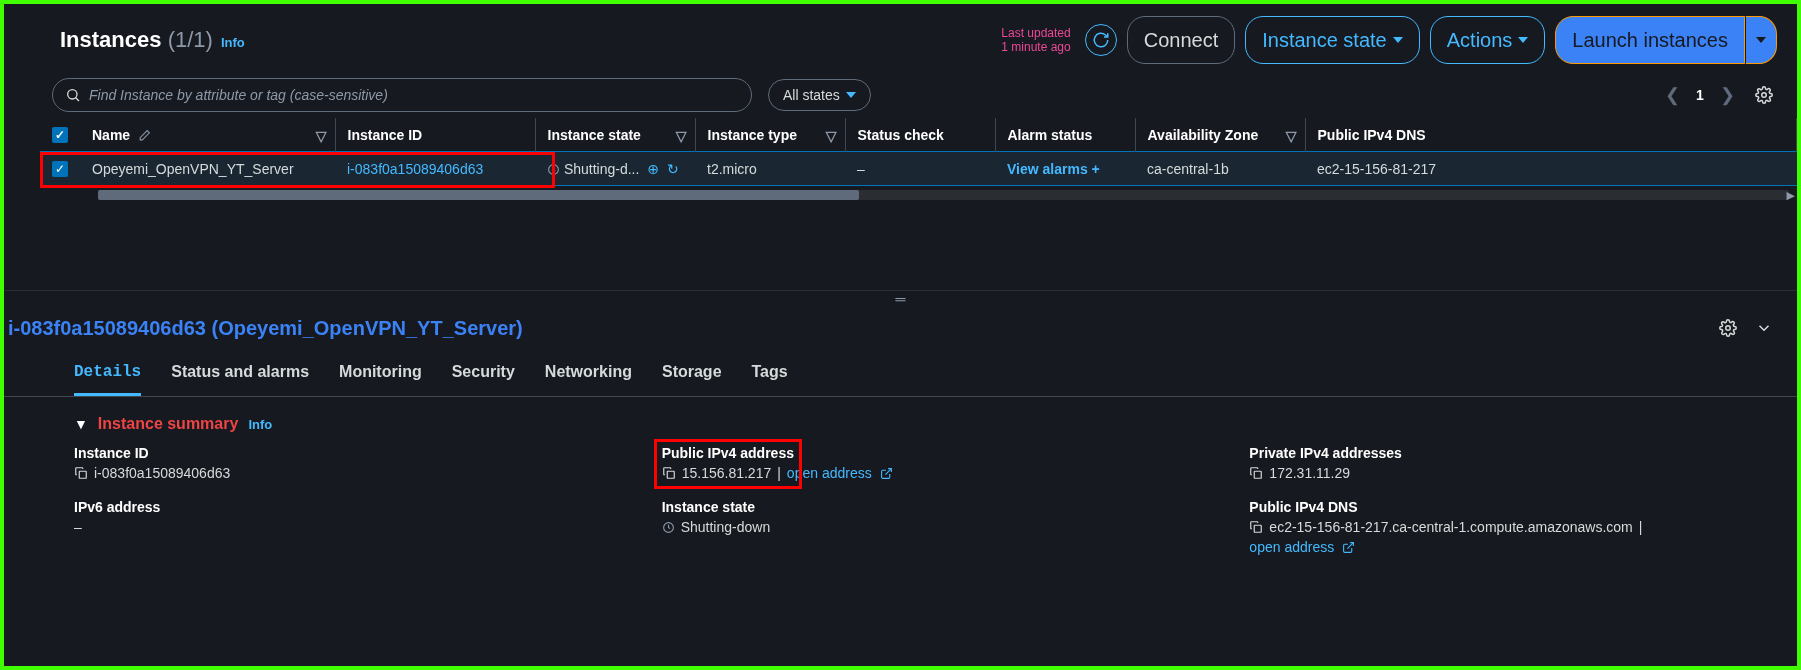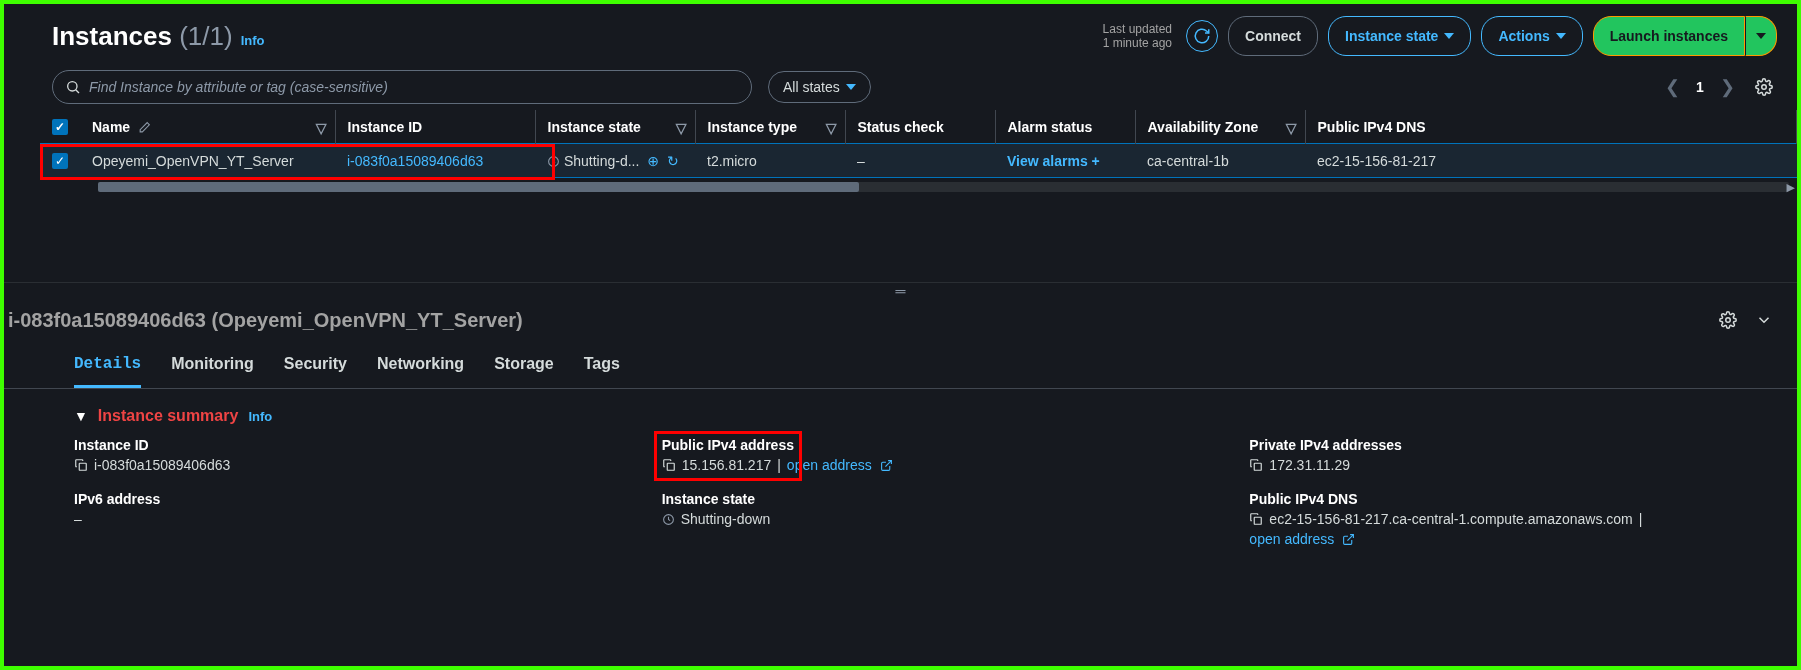--- a/index.html
+++ b/index.html
@@ -27,52 +27,53 @@
       align-items: center;
       padding: 12px 20px 8px 48px;
       gap: 10px;
     }
     .title {
       display: flex;
       align-items: baseline;
       gap: 8px;
     }
     .title h1 {
-      font-size: 26px;
+      font-size: 22px;
       font-weight: 700;
       color: #fff;
+      margin-left: 8px;
     }
     .title .count { font-weight: 400; color: #8d99a8;}
     .info-link { color: #44b9ff; font-size: 13px; font-weight: 700;}
     .spacer { flex: 1; }
-    .last-updated { text-align: right; font-size: 12px; color: #a3a3a3; line-height: 1.2; margin-right:4px;}
+    .last-updated { text-align: right; font-size: 12px; color: #ec4899; line-height: 1.2; margin-right:4px;}
     .icon-btn {
       width: 32px; height: 32px;
       border: 1px solid #44b9ff;
       border-radius: 18px;
       display: inline-flex; align-items:center; justify-content:center;
       color:#44b9ff;
       cursor:pointer;
     }
     .btn {
-      height: 40px;
+      height: 48px;
       padding: 0 16px;
       border-radius: 18px;
       display: inline-flex;
       align-items: center;
       gap: 6px;
-      font-size: 14px;
-      font-weight: 700;
+      font-size: 20px;
+      font-weight: 400;
       cursor: pointer;
       border: 1px solid #5f6b7a;
       color: #d5dbdb;
       background: transparent;
     }
     .btn-primary-outline { border-color:#44b9ff; color:#44b9ff;}
-    .btn-orange { background:#22c55e; border-color:#ff9900; color:#16191f; }
+    .btn-orange { background:#3b82f6; border-color:#ff9900; color:#16191f; }
     .launch-group { display:flex; }
     .launch-group .btn-orange:first-child { border-top-right-radius:0; border-bottom-right-radius:0;}
     .launch-group .btn-orange.caret { border-top-left-radius:0; border-bottom-left-radius:0; padding:0 10px; border-left:1px solid #16191f;}
     .caret-down { width:0;height:0;border-left:5px solid transparent;border-right:5px solid transparent;border-top:6px solid currentColor; display:inline-block;}
 
     
     .toolbar {
       display:flex;
       align-items:center;
       padding: 6px 20px 6px 48px;
@@ -140,21 +141,21 @@
       height:10px; background:#2a2e33; margin:4px 8px 0 58px;
       position:relative; border-radius:2px;
     }
     .hscroll .thumb { position:absolute; left:0; top:0; height:100%; width:45%; background:#5f6b7a; border-radius:2px;}
     .hscroll .arrow-r { position:absolute; right:-6px; top:-1px; color:#8d99a8; font-size:11px;}
 
     
     .detail { border-top: 1px solid #2a2e33; margin-top: 90px; flex:1; display:flex; flex-direction:column;}
     .drag-handle { text-align:center; color:#8d99a8; height:16px; font-size:14px;}
     .detail-header { display:flex; align-items:center; padding:8px 20px 4px 4px; gap:10px;}
-    .detail-title { font-size:20px; font-weight:700; color:#a3a3a3;}
+    .detail-title { font-size:20px; font-weight:700; color:#3b82f6;}
     .tabs { display:flex; gap:30px; padding:10px 0 0 70px; border-bottom:1px solid #414750;}
     .tab { padding:8px 0 12px 0; font-weight:700; color:#d5dbdb; font-size:16px; cursor:pointer;}
     .tab.active { color:#44b9ff; border-bottom:3px solid #44b9ff;font-family:Liberation Mono, monospace;}
     .section { padding: 18px 0 0 70px;}
     .section-head { display:flex; align-items:center; gap:10px; margin-bottom:12px;}
     .section-head .tri { color:#fff;}
     .section-head h3{ font-size:16px; font-weight:700; color:#ef4444;}
     .cols { display:flex; gap:40px;}
     .col { flex:1;}
     .field { margin-bottom:18px;}
@@ -310,20 +311,21 @@
             </svg>
       </span>
       <span class="gear">
         <svg width="18" height="18" viewBox="0 0 24 24" fill="none" stroke="currentColor" stroke-width="2">
               <path d="m6 9 6 6 6-6"></path>
             </svg>
       </span>
     </div>
     <div class="tabs">
       <div class="tab active">Details</div>
+      <div class="tab">Status and alarms</div>
       <div class="tab">Monitoring</div>
       <div class="tab">Security</div>
       <div class="tab">Networking</div>
       <div class="tab">Storage</div>
       <div class="tab">Tags</div>
     </div>
 
     <div class="section">
       <div class="section-head">
         <span class="tri">▼</span>

